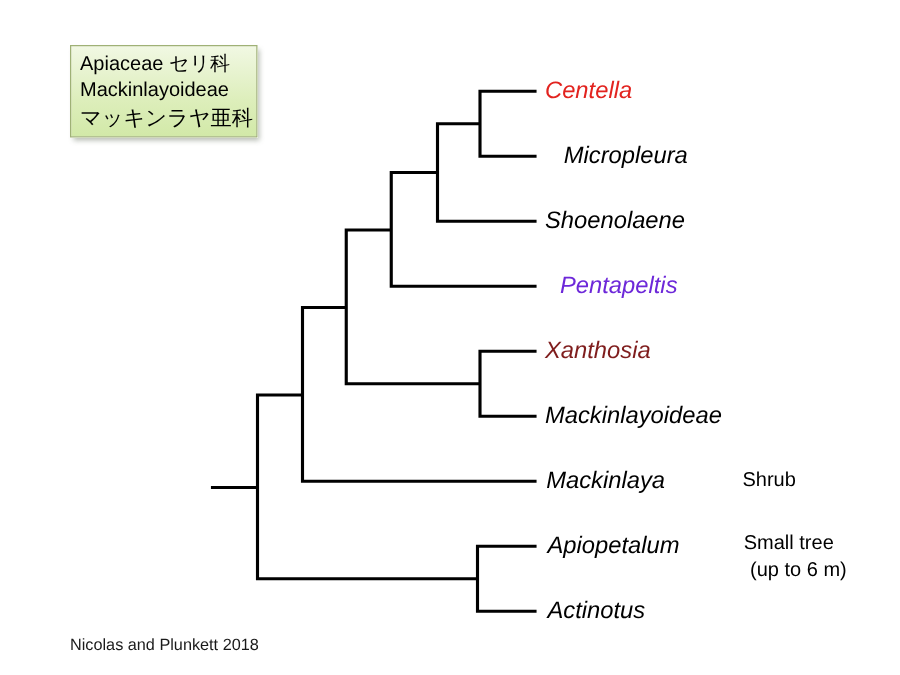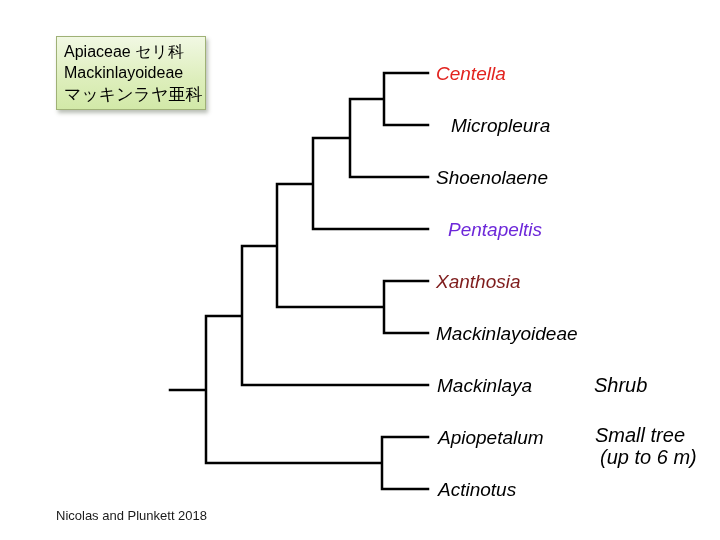--- a/index.html
+++ b/index.html
@@ -15,24 +15,23 @@
     position: absolute;
     transform: translateY(-50%);
     font-style: italic;
     font-size: 19px;
     color: #000;
     white-space: nowrap;
     line-height: 1;
   }
   .note {
     position: absolute;
-    font-size: 20px;
+    font-size: 16px;
     color: #000;
     white-space: nowrap;
-    font-style: italic;
   }
   .note-centered { transform: translateY(-50%); }
   .note-block { line-height: 22px; }
   .note-block .indent { padding-left: 5px; }
   .callout {
     position: absolute;
     left: 56px; top: 36px;
     width: 150px;
     box-sizing: border-box;
     padding: 4px 6px 3px 7px;

